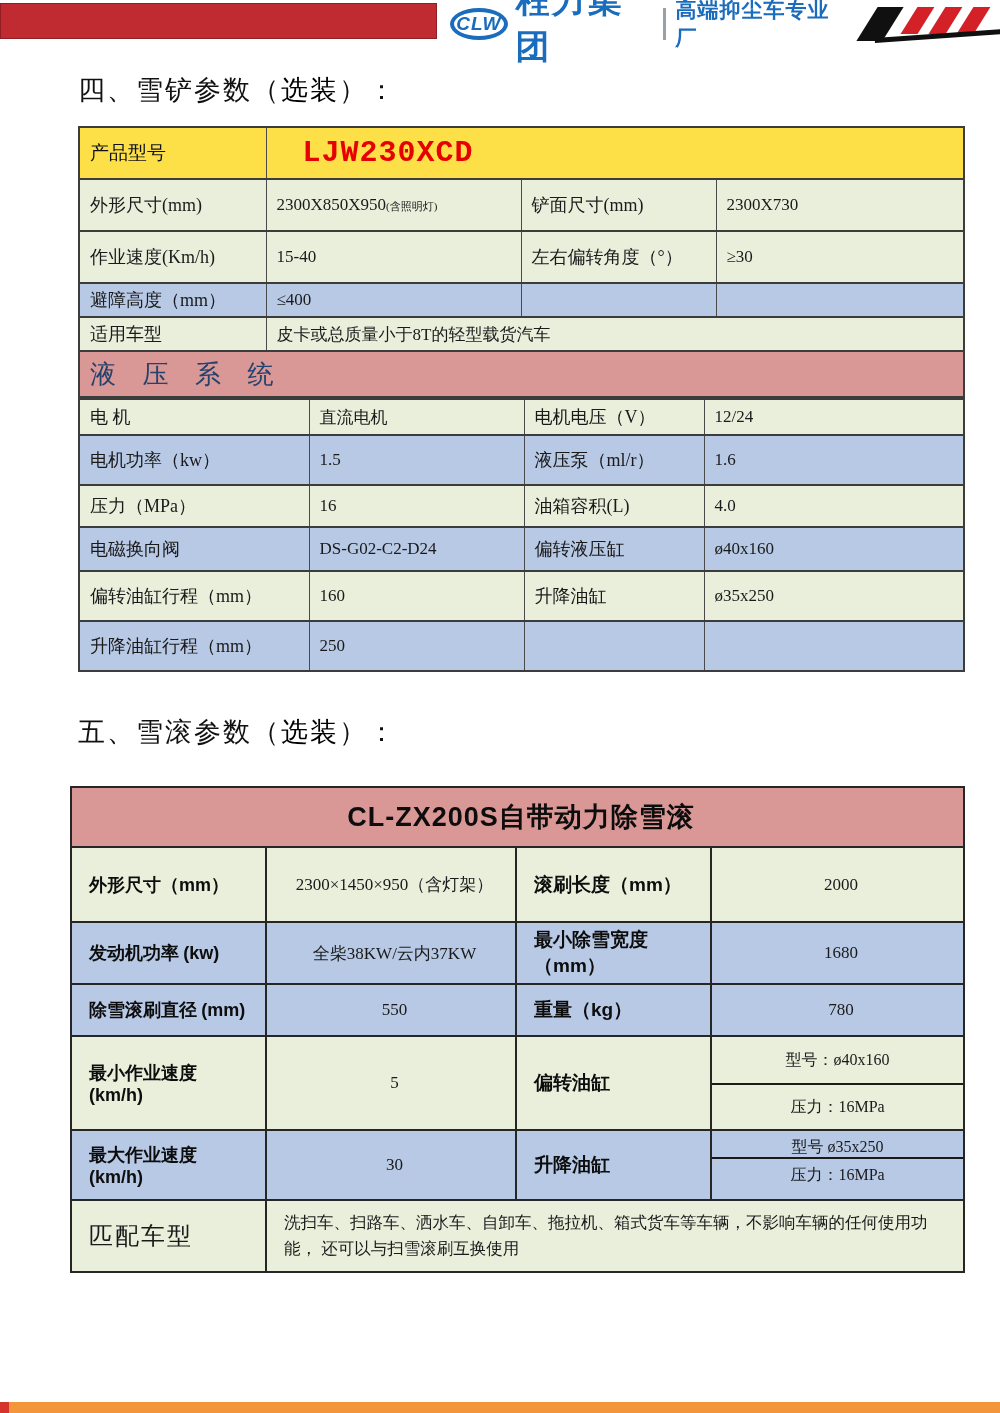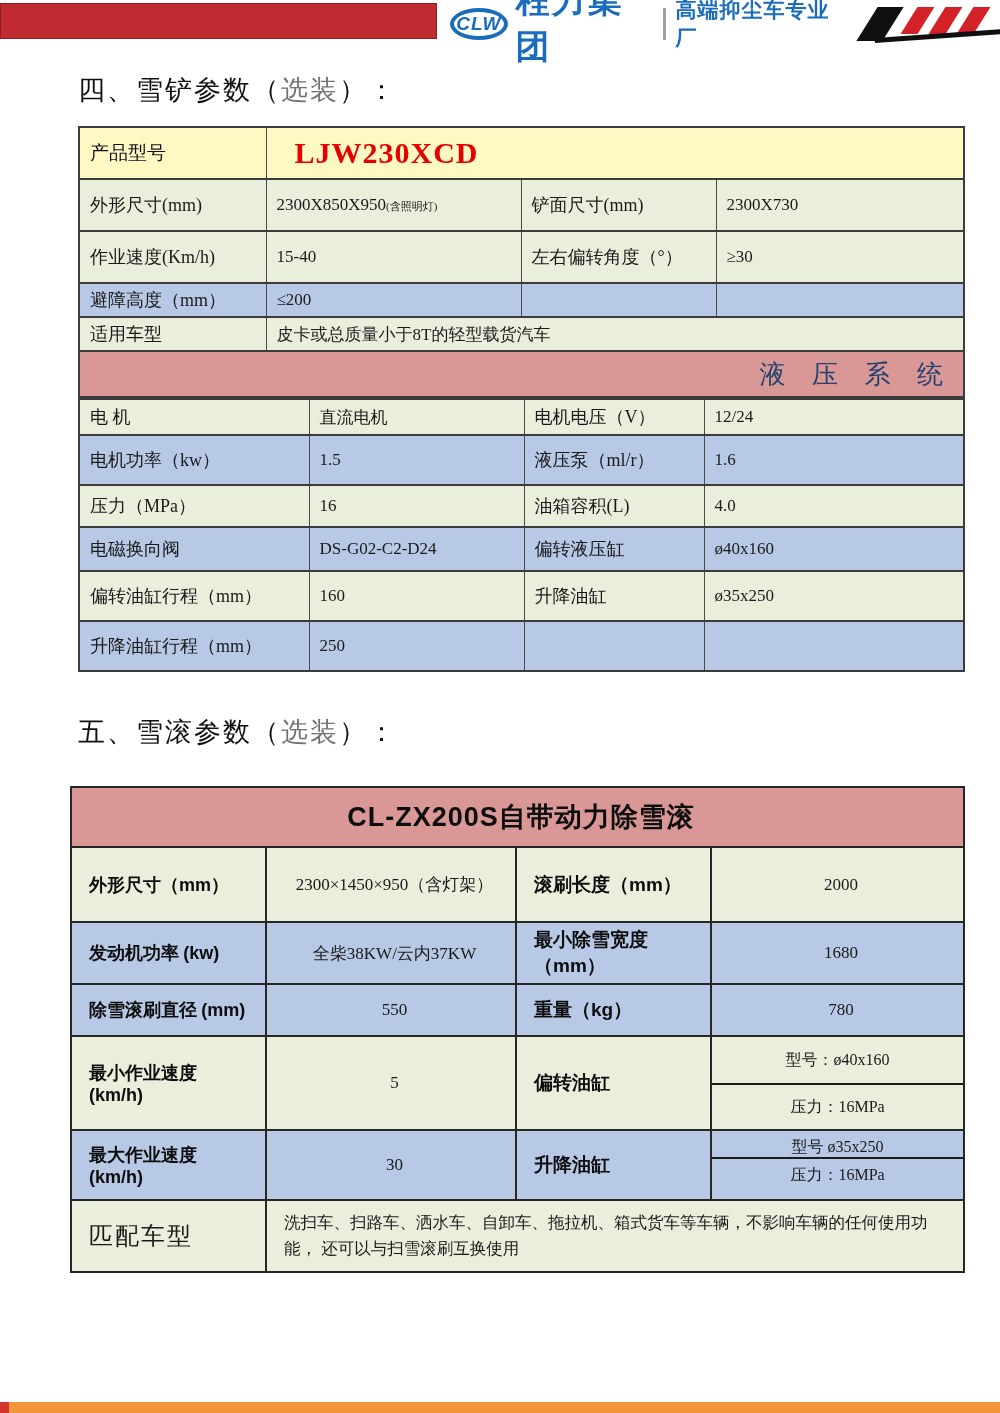--- a/index.html
+++ b/index.html
@@ -23,44 +23,44 @@
   .swoosh { position:relative; width:150px; height:40px; }
   .slash { position:absolute; top:3px; transform:skewX(-32deg); }
   .slash.black { left:10px; width:26px; height:34px; background:#101010; }
   .slash.red { width:17px; height:27px; background:#d42127; }
   .slash.r1 { left:52px; } .slash.r2 { left:80px; } .slash.r3 { left:108px; }
   .swoosh-tail { position:absolute; left:18px; bottom:1px; width:132px; height:5px;
                  background:#101010; transform:rotate(-4deg); transform-origin:left bottom; }
 
   
   .sec-title { font-size:27px; color:#111; margin-left:78px; letter-spacing:2px; }
-  .sec-title .opt { color:#737373;margin-top:21px; }
+  .sec-title .opt { color:#000000;margin-top:21px; }
   #title4 { margin-top:22px; margin-bottom:18px; }
   #title5 { margin-top:42px; margin-bottom:36px; }
 
   
   table { border-collapse:collapse; table-layout:fixed; }
   td { border:1px solid #4a4a4a; vertical-align:middle; font-size:17px; padding:4px 10px; }
   .cream { background:#eaefdc; }
   .blue  { background:#b7c9e5; }
   .pinkbg{ background:#d99795; }
-  .hblue { background:#fef9c3; }
+  .hblue { background:#fde047; }
 
   
   #table1a, #table1b { width:885px; margin-left:78px; border:2px solid #3c3c3c; }
   #table1a td, #table1b td { border-bottom:2px solid #3c3c3c; border-top:2px solid #3c3c3c; }
   #table1b { border-top:none; }
   .t1-label { font-size:18px; }
   .model-row td { height:52px; }
   .model-label { font-size:19px; color:#10101c; }
-  .model-value { font-family:Liberation Serif, serif; font-weight:900; font-size:30px;
-                 color:#e60000; padding-left:28px; letter-spacing:1px; }
+  .model-value { font-family:Liberation Mono, monospace; font-weight:900; font-size:30px;
+                 color:#e60000; padding-left:36px; letter-spacing:1px; }
   .r52 td { height:52px; } .r46 td { height:32px; } .r44 td { height:44px; }
   .r42 td { height:42px;font-family:Liberation Serif, serif; } .r36 td { height:36px; } .r50 td { height:50px; }
-  .hyd-title { text-align:right; font-size:26px; color:#24426e; letter-spacing:10px; height:46px; }
+  .hyd-title { text-align:left; font-size:26px; color:#24426e; letter-spacing:10px; height:46px; }
   .note-small { font-size:11px; }
   .t2title-row td { height:60px; text-align:center; }
   .t2title { font-family:"Liberation Sans",sans-serif; font-weight:900; font-size:27px;
              color:#0d0d0d; letter-spacing:1px; }
 
   
   #table2 { width:893px; margin-left:70px; border:2px solid #1a1a1a; }
   #table2 td { border:2px solid #262626;padding-left:17px; }
   .t2-label { font-family:"Liberation Sans",sans-serif; font-weight:bold; font-size:18px; color:#0d0d0d; }
   .t2-label3 { font-family:"Liberation Sans",sans-serif; font-weight:bold; font-size:19px; color:#0d0d0d; }
@@ -124,21 +124,21 @@
     <td>2300X730</td>
   </tr>
   <tr class="cream r52">
     <td class="t1-label">作业速度(Km/h)</td>
     <td>15-40</td>
     <td class="t1-label">左右偏转角度（°）</td>
     <td>≥30</td>
   </tr>
   <tr class="blue r46">
     <td class="t1-label">避障高度（mm）</td>
-    <td>≤200</td>
+    <td>≤400</td>
     <td></td>
     <td></td>
   </tr>
   <tr class="cream r46">
     <td class="t1-label">适用车型</td>
     <td colspan="3">皮卡或总质量小于8T的轻型载货汽车</td>
   </tr>
   <tr class="pinkbg">
     <td colspan="4" class="hyd-title">液 压 系 统</td>
   </tr>

